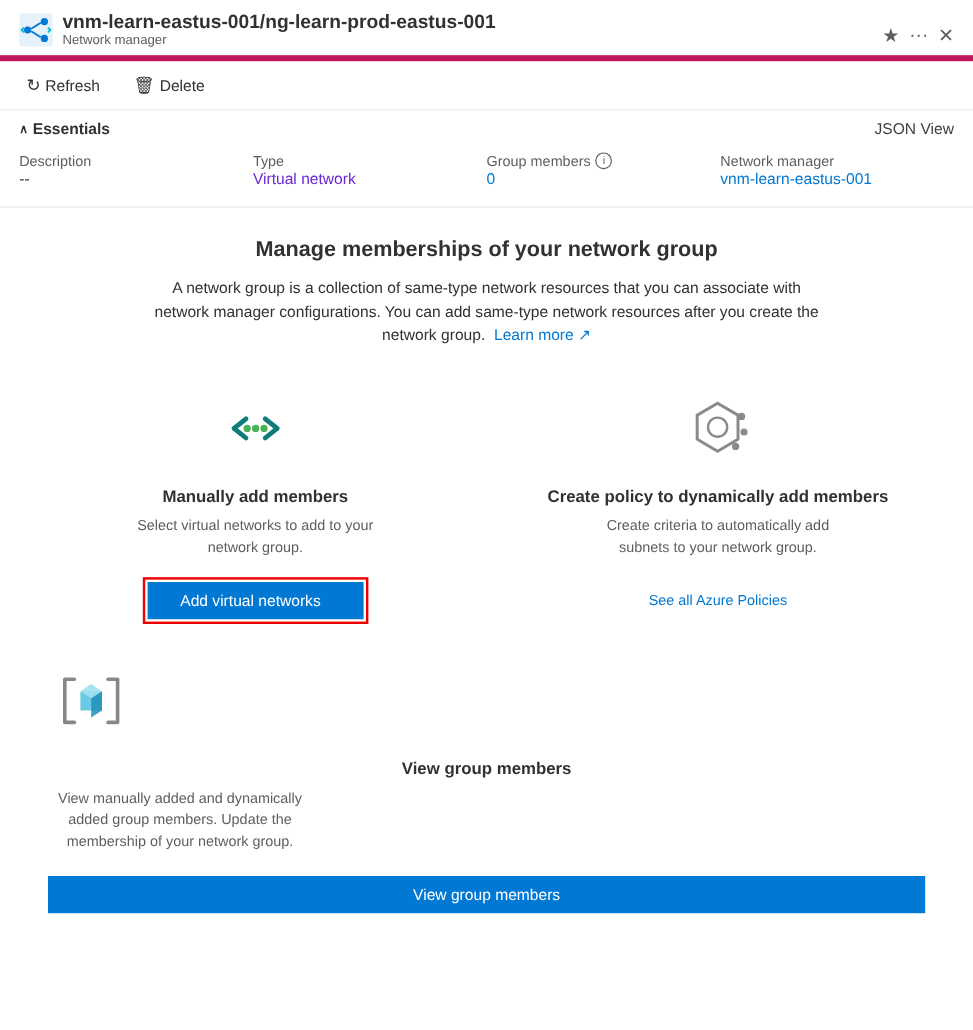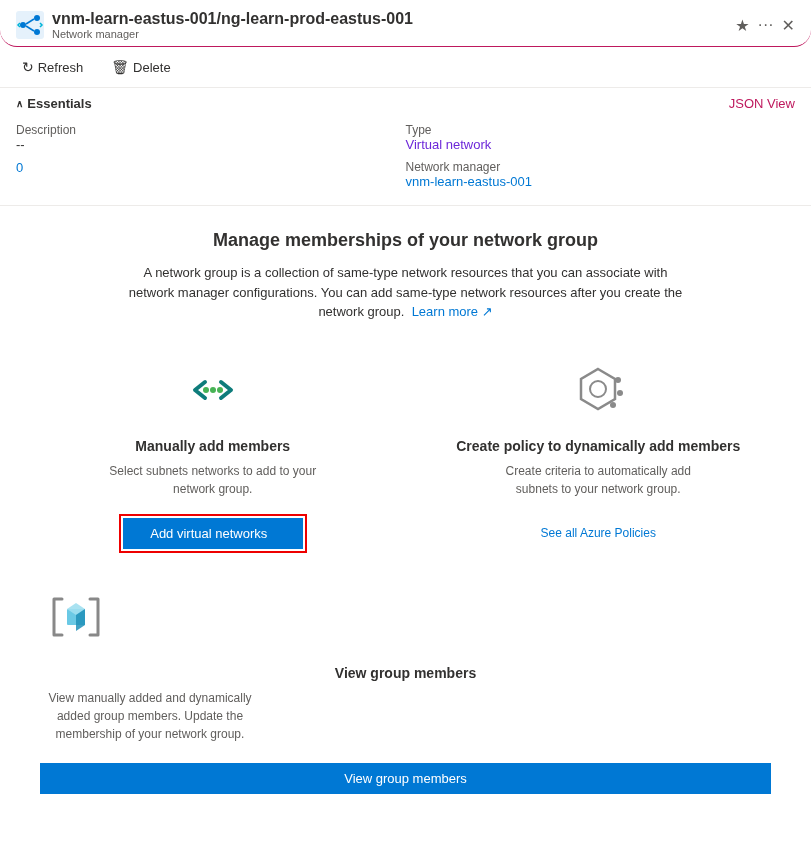--- a/index.html
+++ b/index.html
@@ -8,25 +8,24 @@
       font-size: 13px;
       color: #323130;
       background: #fff;
       width: 811px;
       min-height: 858px;
     }
 
     
     .header {
       display: flex;
-      align-items: center;
+      align-items: flex-end;
       justify-content: space-between;
       padding: 10px 16px 6px 16px;
-      border-bottom: 1px solid #be185d;
-      border-radius: 17px;
+      border-bottom: 5px solid #be185d;
     }
     .header-left {
       display: flex;
       align-items: center;
       gap: 8px;
     }
     .header-icon {
       width: 28px;
       height: 28px;
     }
@@ -85,28 +84,28 @@
     }
     .essentials-title {
       display: flex;
       align-items: center;
       gap: 4px;
       font-size: 13px;
       font-weight: 600;
     }
     .chevron-icon { font-size: 10px; }
     .json-view-link {
-      color: #be185d;
+      color: #404040;
       font-size: 13px;
       text-decoration: none;
       cursor: pointer;
     }
     .essentials-grid {
       display: grid;
-      grid-template-columns: 1fr 1fr;
+      grid-template-columns: 1fr 1fr 1fr 1fr;
       gap: 0;
     }
     .essentials-item {
       padding: 4px 0;
     }
     .essentials-label {
       font-size: 12px;
       color: #605e5c;
       display: flex;
       align-items: center;
@@ -287,20 +286,24 @@
   <div class="essentials-grid">
     <div class="essentials-item">
       <div class="essentials-label">Description</div>
       <div class="essentials-value dash">--</div>
     </div>
     <div class="essentials-item">
       <div class="essentials-label">Type</div>
       <div class="essentials-value">Virtual network</div>
     </div>
     <div class="essentials-item">
+      <div class="essentials-label">
+        <span>Group members</span>
+        <span class="info-icon">i</span>
+      </div>
       <div class="essentials-value link">0</div>
     </div>
     <div class="essentials-item">
       <div class="essentials-label">Network manager</div>
       <div class="essentials-value link">vnm-learn-eastus-001</div>
     </div>
   </div>
 </div>
 
 <div class="main-content">
@@ -322,21 +325,21 @@
           <polyline points="27,27 17,35 27,43" stroke="#0e7c7b" stroke-width="4" fill="none" stroke-linecap="round" stroke-linejoin="round"></polyline>
 
           <polyline points="43,27 53,35 43,43" stroke="#0e7c7b" stroke-width="4" fill="none" stroke-linecap="round" stroke-linejoin="round"></polyline>
 
           <circle cx="28" cy="35" r="3" fill="#47b355"></circle>
           <circle cx="35" cy="35" r="3" fill="#47b355"></circle>
           <circle cx="42" cy="35" r="3" fill="#47b355"></circle>
         </svg>
       </div>
       <div class="card-title">Manually add members</div>
-      <div class="card-desc">Select subnets networks to add to your network group.</div>
+      <div class="card-desc">Select virtual networks to add to your network group.</div>
       <button class="card-btn card-btn-highlight">Add virtual networks</button>
     </div>
 
     <div class="card">
       <div class="card-icon-wrap">
 
         <svg width="70" height="70" viewBox="0 0 70 70" fill="none" xmlns="http://www.w3.org/2000/svg">
 
           <polygon points="35,14 52,24 52,44 35,54 18,44 18,24" stroke="#8a8a8a" stroke-width="2.5" fill="none"></polygon>
 

